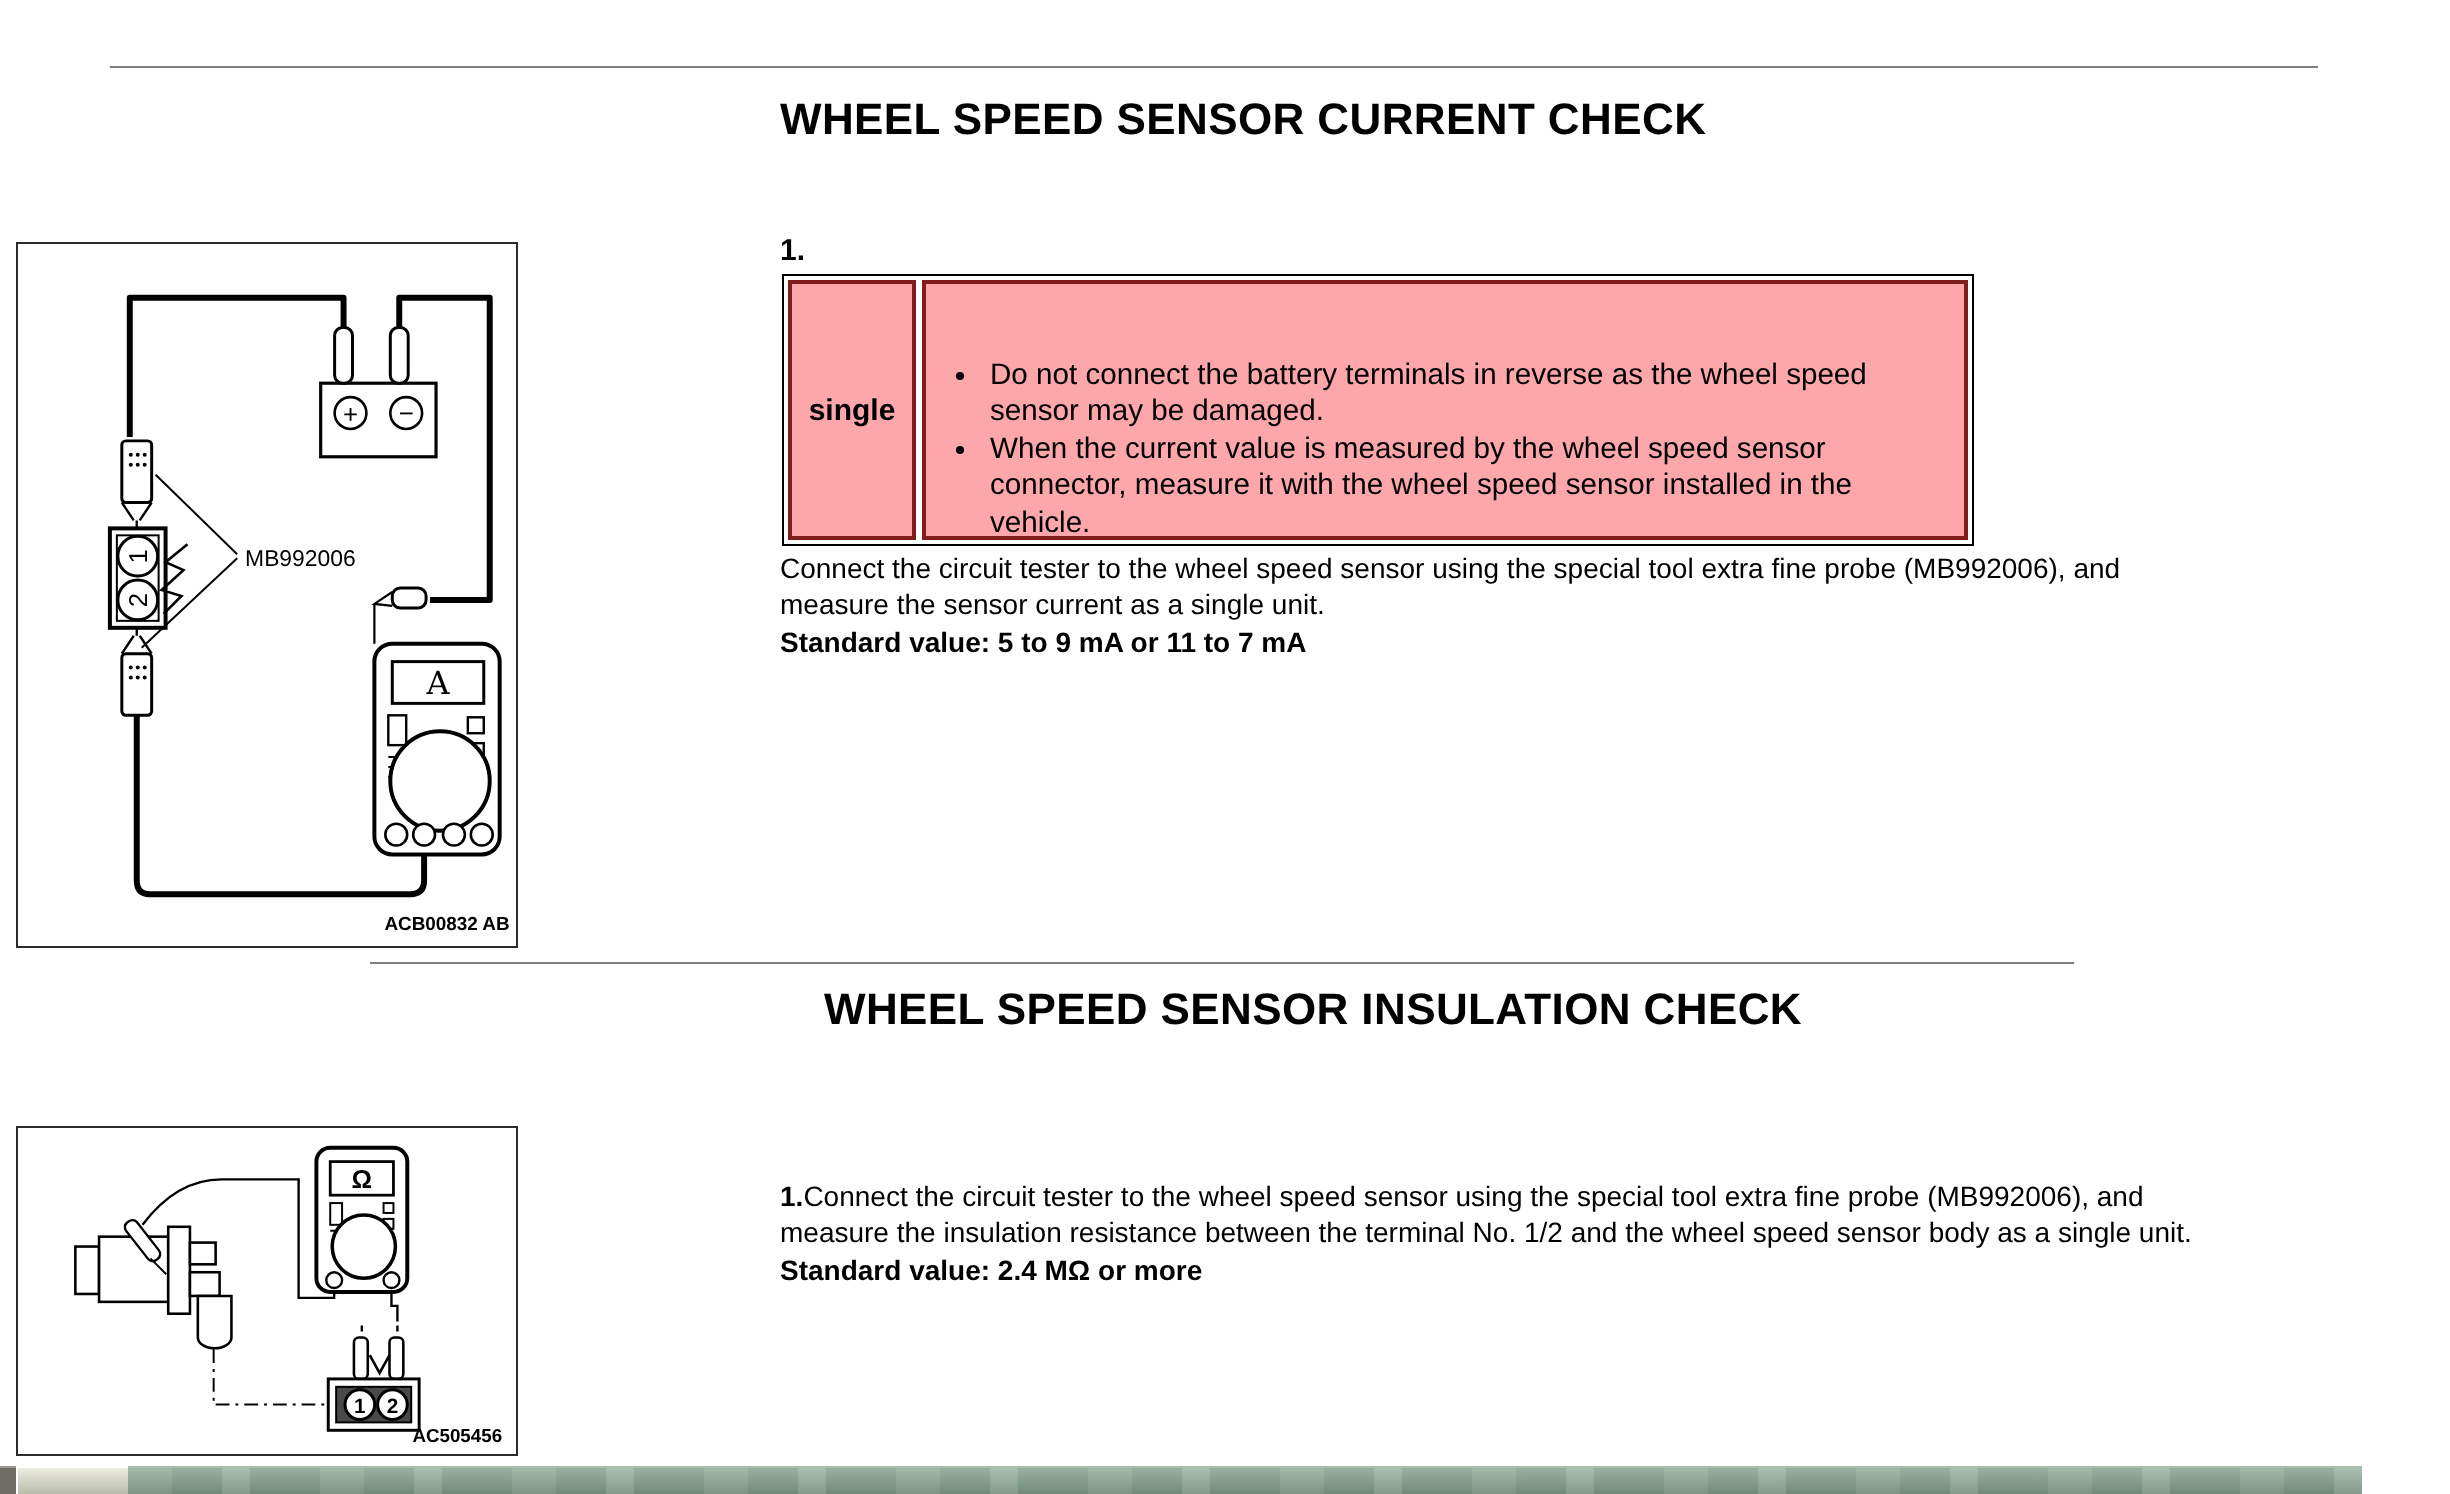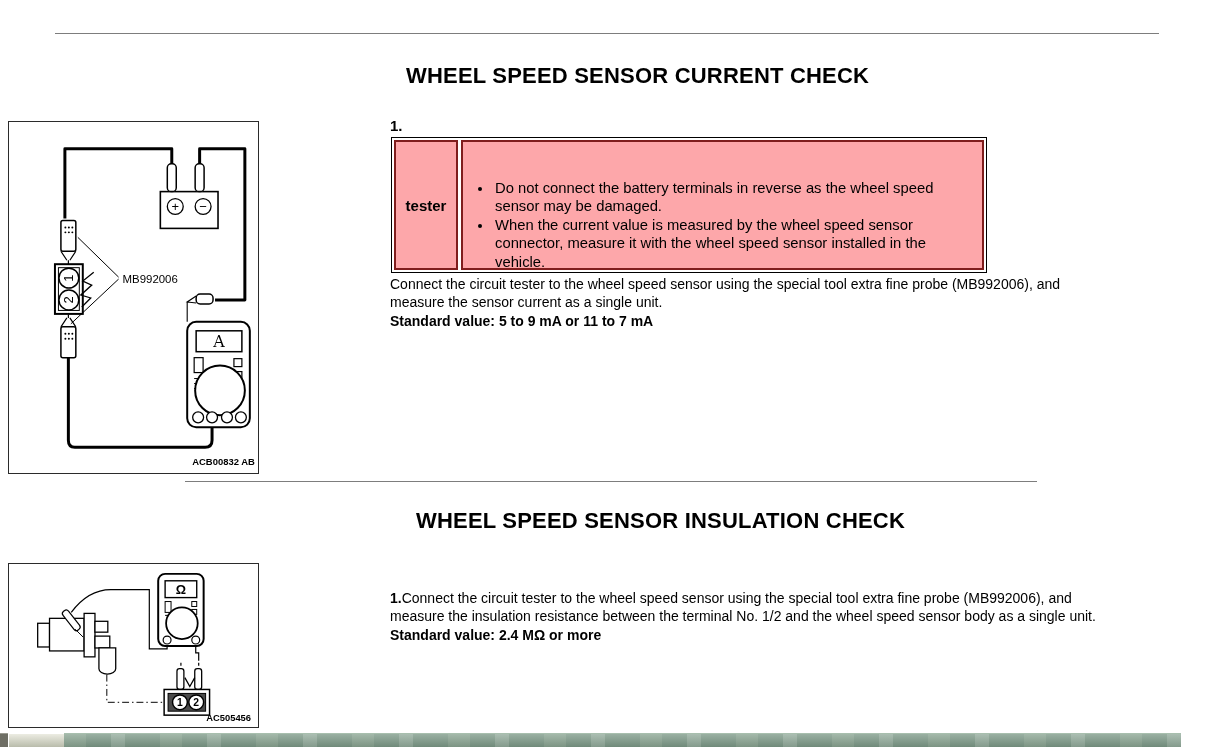--- a/index.html
+++ b/index.html
@@ -1,23 +1,23 @@
 <!DOCTYPE html>
 <html style="--caution-bg: #FDA7AA; --taskbar-green: #7F9E8B; --rule-gray: #7D7D7D;"><head>
 <meta charset="utf-8">
 <style>
   html,body{margin:0;padding:0;background:#fff;}
   .page{position:relative;width:1225px;height:747px;background:#fff;overflow:hidden;
         font-family:"Liberation Sans",sans-serif;color:#000;}
   .hr{position:absolute;height:1px;background:var(--rule-gray,#7d7d7d);}
   .hr1{left:55px;top:33px;width:1104px;}
   .hr2{left:185px;top:481px;width:852px;}
-  h1{position:absolute;margin:16px;font-size:22px;font-weight:bold;letter-spacing:.2px;white-space:nowrap;}
+  h1{position:absolute;margin:0;font-size:22px;font-weight:bold;letter-spacing:.2px;white-space:nowrap;}
   .title1{left:390px;top:47px;}
-  .title2{left:400px;top:492px;}
+  .title2{left:412px;top:492px;}
   .step-num{position:absolute;left:390px;top:117px;font-size:15px;font-weight:bold;}
   
   .caution-box{position:absolute;left:391px;top:137px;width:596px;height:136px;
                box-sizing:border-box;border:1px solid #000;background:#fff;
                padding:2px;display:flex;gap:3px;}
   .caution-cell{border:2px solid #7f1d1d;background:var(--caution-bg,#FDA7AA);box-sizing:border-box;}
   .caution-label{width:64px;display:flex;align-items:center;justify-content:center;
                  font-size:15px;font-weight:bold;}
   .caution-body{flex:1;font-size:14.8px;line-height:18.4px;}
   .caution-items{margin:37px 0 0 0;padding:0 10px 0 30px;list-style:disc outside;}
@@ -49,21 +49,21 @@
 
 <div class="page">
 
   <div class="hr hr1"></div>
 
   <h1 class="title1">WHEEL SPEED SENSOR CURRENT CHECK</h1>
 
   <div class="step-num">1.</div>
 
   <div class="caution-box">
-    <div class="caution-cell caution-label">tester</div>
+    <div class="caution-cell caution-label">single</div>
     <div class="caution-cell caution-body">
       <ul class="caution-items">
         <li>Do not connect the battery terminals in reverse as the wheel speed sensor may be damaged.</li>
         <li>When the current value is measured by the wheel speed sensor connector, measure it with the wheel speed sensor installed in the vehicle.</li>
       </ul>
     </div>
   </div>
 
   <div class="para para1">
     <p><span>Connect the circuit tester to the wheel speed sensor using the special tool extra fine probe (MB992006), and measure the sensor current as a single unit.</span></p>

